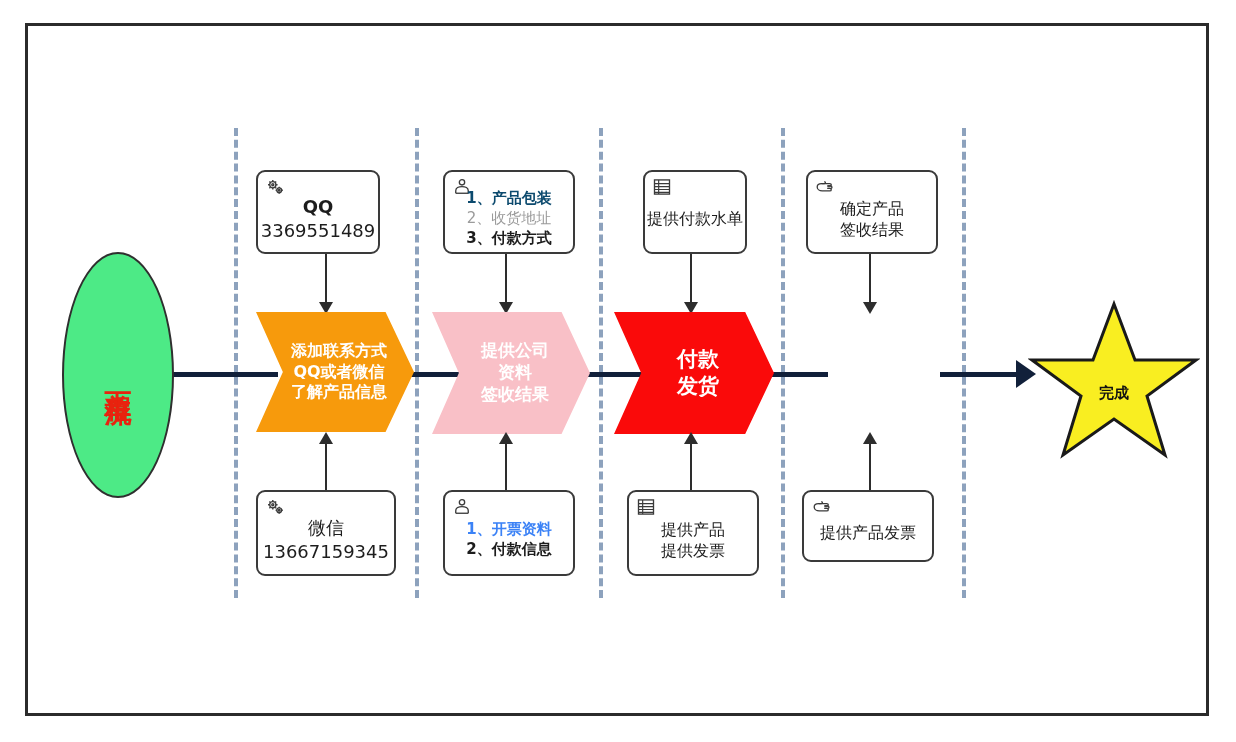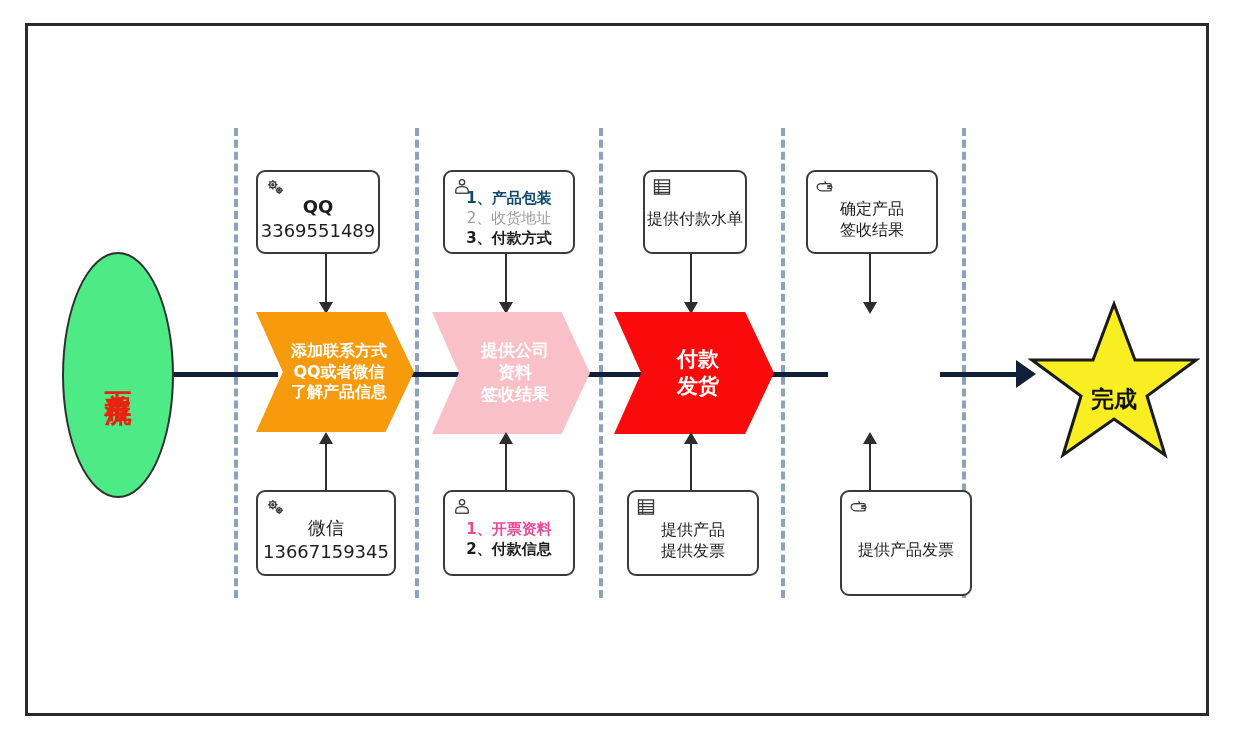--- a/index.html
+++ b/index.html
@@ -36,21 +36,21 @@
   .note .ntext.pad{padding-top:14px;justify-content:center;}
   .note .line{white-space:nowrap;}
 
   
   .vconn{position:absolute;width:2px;background:#2d2d2d;}
   .vhead-down{position:absolute;width:0;height:0;border-left:7px solid transparent;border-right:7px solid transparent;border-top:12px solid #2d2d2d;}
   .vhead-up{position:absolute;width:0;height:0;border-left:7px solid transparent;border-right:7px solid transparent;border-bottom:12px solid #2d2d2d;}
 
   
   .star{position:absolute;left:1028px;top:300px;width:172px;height:160px;}
-  .star .slabel{position:absolute;left:0;right:0;top:84px;text-align:center;font-weight:bold;font-size:23px;
+  .star .slabel{position:absolute;left:0;right:0;top:84px;text-align:center;font-weight:bold;font-size:15px;
      color:#111;font-family:"DejaVu Sans",sans-serif;}
 </style>
 </head>
 <body>
 
 <div id="canvas">
   <div class="frame"></div>
 
   <div class="vsep" style="left:234px;"></div>
   <div class="vsep" style="left:415px;"></div>
@@ -152,21 +152,21 @@
     <span class="nicon">
       <svg viewBox="0 0 24 24" width="20" height="20">
         <g fill="none" stroke="#3a3a3a" stroke-width="1.6">
           <circle cx="12" cy="6.4" r="3.2"></circle>
           <path d="M4.5 19.5v-3.1c0-3 3.4-4.9 7.5-4.9s7.5 1.9 7.5 4.9v3.1"></path>
           <path d="M4.5 19.5h15"></path>
         </g>
       </svg>
     </span>
     <div class="ntext pad" style="font-size: 15px; line-height: 1.32;">
-        <div class="line" style="font-weight: bold; color: #ec4899;">1、开票资料</div>
+        <div class="line" style="font-weight: bold; color: #3b82f6;">1、开票资料</div>
         <div class="line" style="font-weight: bold; color: rgb(29, 29, 29);">2、付款信息</div>
       </div>
   </div>
 
   <div class="note" style="left:643px;top:170px;width:104px;height:84px;">
     <span class="nicon">
       <svg viewBox="0 0 24 24" width="20" height="20">
         <rect x="3" y="3.5" width="18" height="17" fill="none" stroke="#3a3a3a" stroke-width="1.6"></rect>
         <g stroke="#3a3a3a" stroke-width="1.4">
           <path d="M3 8h18M3 11.5h18M3 15h18M3 18.5h18M8 3.5v17"></path>
@@ -219,21 +219,21 @@
         <div class="line">确定产品</div>
         <div class="line">签收结果</div>
       </div>
   </div>
   <div class="vconn" style="left:869px;top:254px;height:56px;"></div>
   <div class="vhead-down" style="left:863px;top:302px;"></div>
 
 
   <div class="vconn" style="left:869px;top:440px;height:50px;"></div>
   <div class="vhead-up" style="left:863px;top:432px;"></div>
-  <div class="note" style="left:840px;top:490px;width:132px;height:106px;">
+  <div class="note" style="left:802px;top:490px;width:132px;height:72px;text-align:right;">
     <span class="nicon">
       <svg viewBox="0 0 24 24" width="21" height="21">
         <g fill="none" stroke="#3a3a3a" stroke-width="1.5" stroke-linejoin="round">
           <path d="M2.5 11.5c0-2.4 2.3-4 5-4h3.2c.7 0 1.2-.5 1.2-1.1 0-.7-.6-1.2-1.3-1.2"></path>
           <path d="M7.5 7.5h9.3c1 0 1.8.6 1.8 1.4s-.8 1.4-1.8 1.4h-2.6"></path>
           <path d="M14.2 10.3h3.4c1 0 1.8.6 1.8 1.4s-.8 1.4-1.8 1.4h-3.4"></path>
           <path d="M14.2 13.1h2.6c1 0 1.8.6 1.8 1.4s-.8 1.4-1.8 1.4H8.2c-3 0-5.7-1.8-5.7-4.4"></path>
         </g>
       </svg>
     </span>

